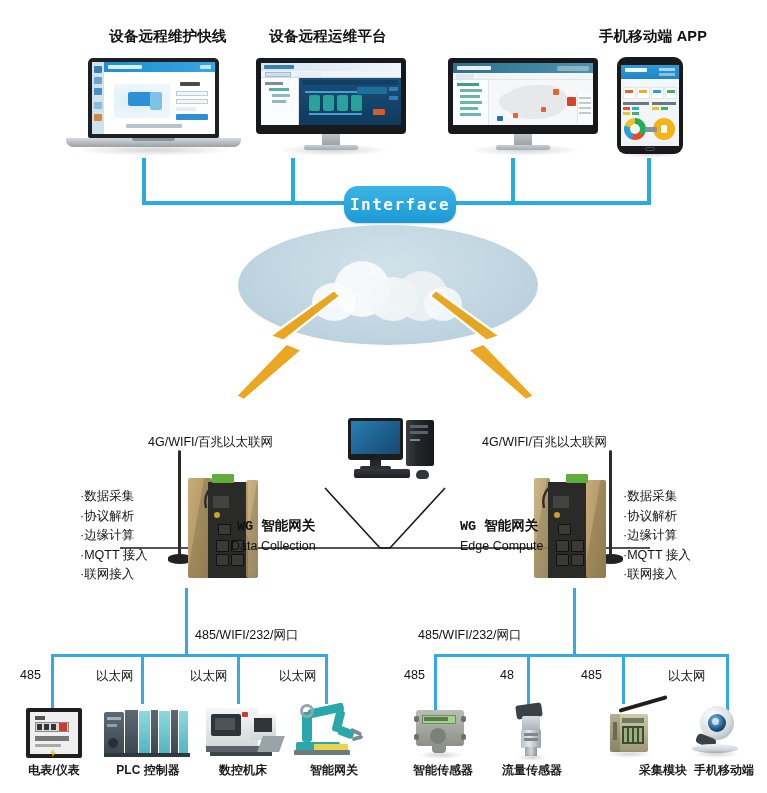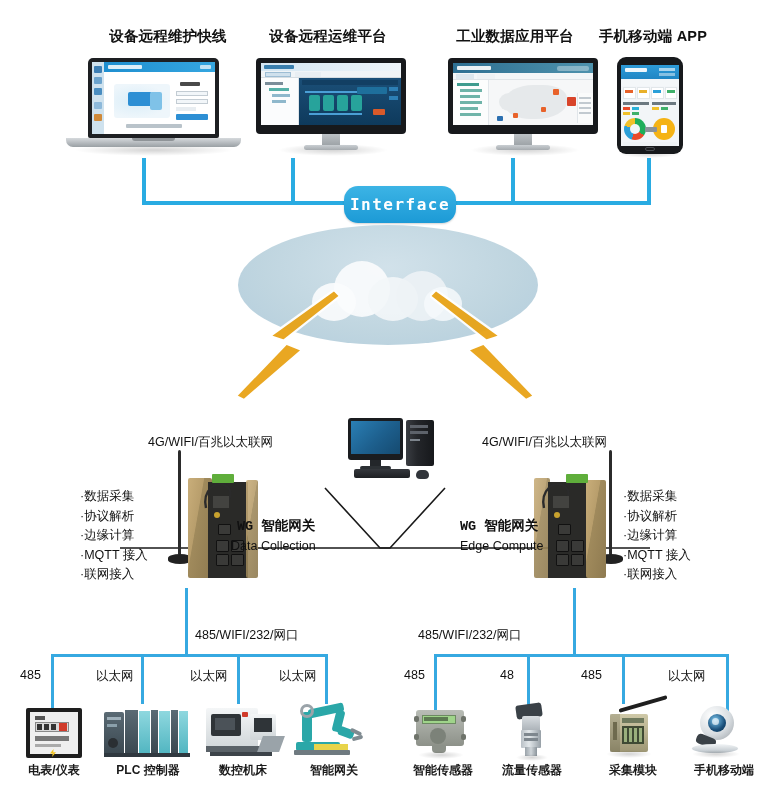--- a/index.html
+++ b/index.html
@@ -120,21 +120,20 @@
     border-radius: 50%;
   }
 </style>
 </head>
 <body>
 
 <div id="stage">
 
   <div class="abs hdr-label" style="left:78px;top:27px;width:180px;">设备远程维护快线</div>
   <div class="abs hdr-label" style="left:248px;top:27px;width:160px;">设备远程运维平台</div>
-  <div class="abs hdr-label" style="left:440px;top:27px;width:150px;">工业数据应用平台</div>
   <div class="abs hdr-label" style="left:593px;top:27px;width:120px;">手机移动端 APP</div>
 
   <div class="abs" style="left:66px;top:58px;width:175px;height:95px;">
     <div class="abs shadow-ellipse" style="left:8px;top:86px;width:160px;height:12px;"></div>
     <div class="abs lt-body" style="left:22px;top:0;width:131px;height:80px;padding:4px;">
       <div class="abs lt-screen" style="left:4px;top:4px;width:123px;height:72px;">
 
         <div class="bar" style="left:0;top:0;width:12px;height:72px;background:#cfe2ee;"></div>
         <div class="bar" style="left:2px;top:4px;width:8px;height:7px;background:#3d7fb5;border-radius:1px;"></div>
         <div class="bar" style="left:2px;top:15px;width:8px;height:7px;background:#6ba3cd;border-radius:1px;"></div>
@@ -485,21 +484,21 @@
     <div class="abs" style="left:10px;top:12px;width:10px;height:38px;background:rgba(0,0,0,.13);"></div>
     <div class="abs" style="left:22px;top:16px;width:22px;height:5px;background:#6f7a5e;"></div>
     <div class="abs" style="left:22px;top:24px;width:22px;height:18px;background:#3f4a34;"></div>
     <div class="abs" style="left:24px;top:26px;width:3px;height:14px;background:#9ab07d;"></div>
     <div class="abs" style="left:29px;top:26px;width:3px;height:14px;background:#9ab07d;"></div>
     <div class="abs" style="left:34px;top:26px;width:3px;height:14px;background:#9ab07d;"></div>
     <div class="abs" style="left:39px;top:26px;width:3px;height:14px;background:#9ab07d;"></div>
     <div class="abs" style="left:13px;top:20px;width:4px;height:18px;background:#6e6a4e;"></div>
     <div class="abs shadow-ellipse" style="left:6px;top:48px;width:46px;height:8px;"></div>
   </div>
-  <div class="abs dev-label" style="left:593px;top:762px;width:80px;">采集模块</div>
+  <div class="abs dev-label" style="left:623px;top:762px;width:80px;">采集模块</div>
 
   <div class="abs" style="left:690px;top:706px;width:60px;height:52px;">
     <div class="abs cam-ball" style="left:10px;top:0;width:34px;height:34px;"></div>
     <div class="abs" style="left:18px;top:8px;width:18px;height:18px;background:radial-gradient(circle at 40% 35%,#7fc9f0,#1a4f7a 60%,#0c2e4a 100%);border-radius:50%;"></div>
     <div class="abs" style="left:22px;top:12px;width:7px;height:7px;background:rgba(255,255,255,.65);border-radius:50%;"></div>
     <div class="abs" style="left:6px;top:30px;width:20px;height:10px;background:#3a4147;border-radius:4px;transform:rotate(22deg);"></div>
     <div class="abs" style="left:2px;top:38px;width:46px;height:9px;background:linear-gradient(180deg,#f2f5f7,#b9c1c7);border-radius:50%;"></div>
     <div class="abs shadow-ellipse" style="left:2px;top:44px;width:48px;height:8px;"></div>
   </div>
   <div class="abs dev-label" style="left:688px;top:762px;width:72px;">手机移动端</div>

